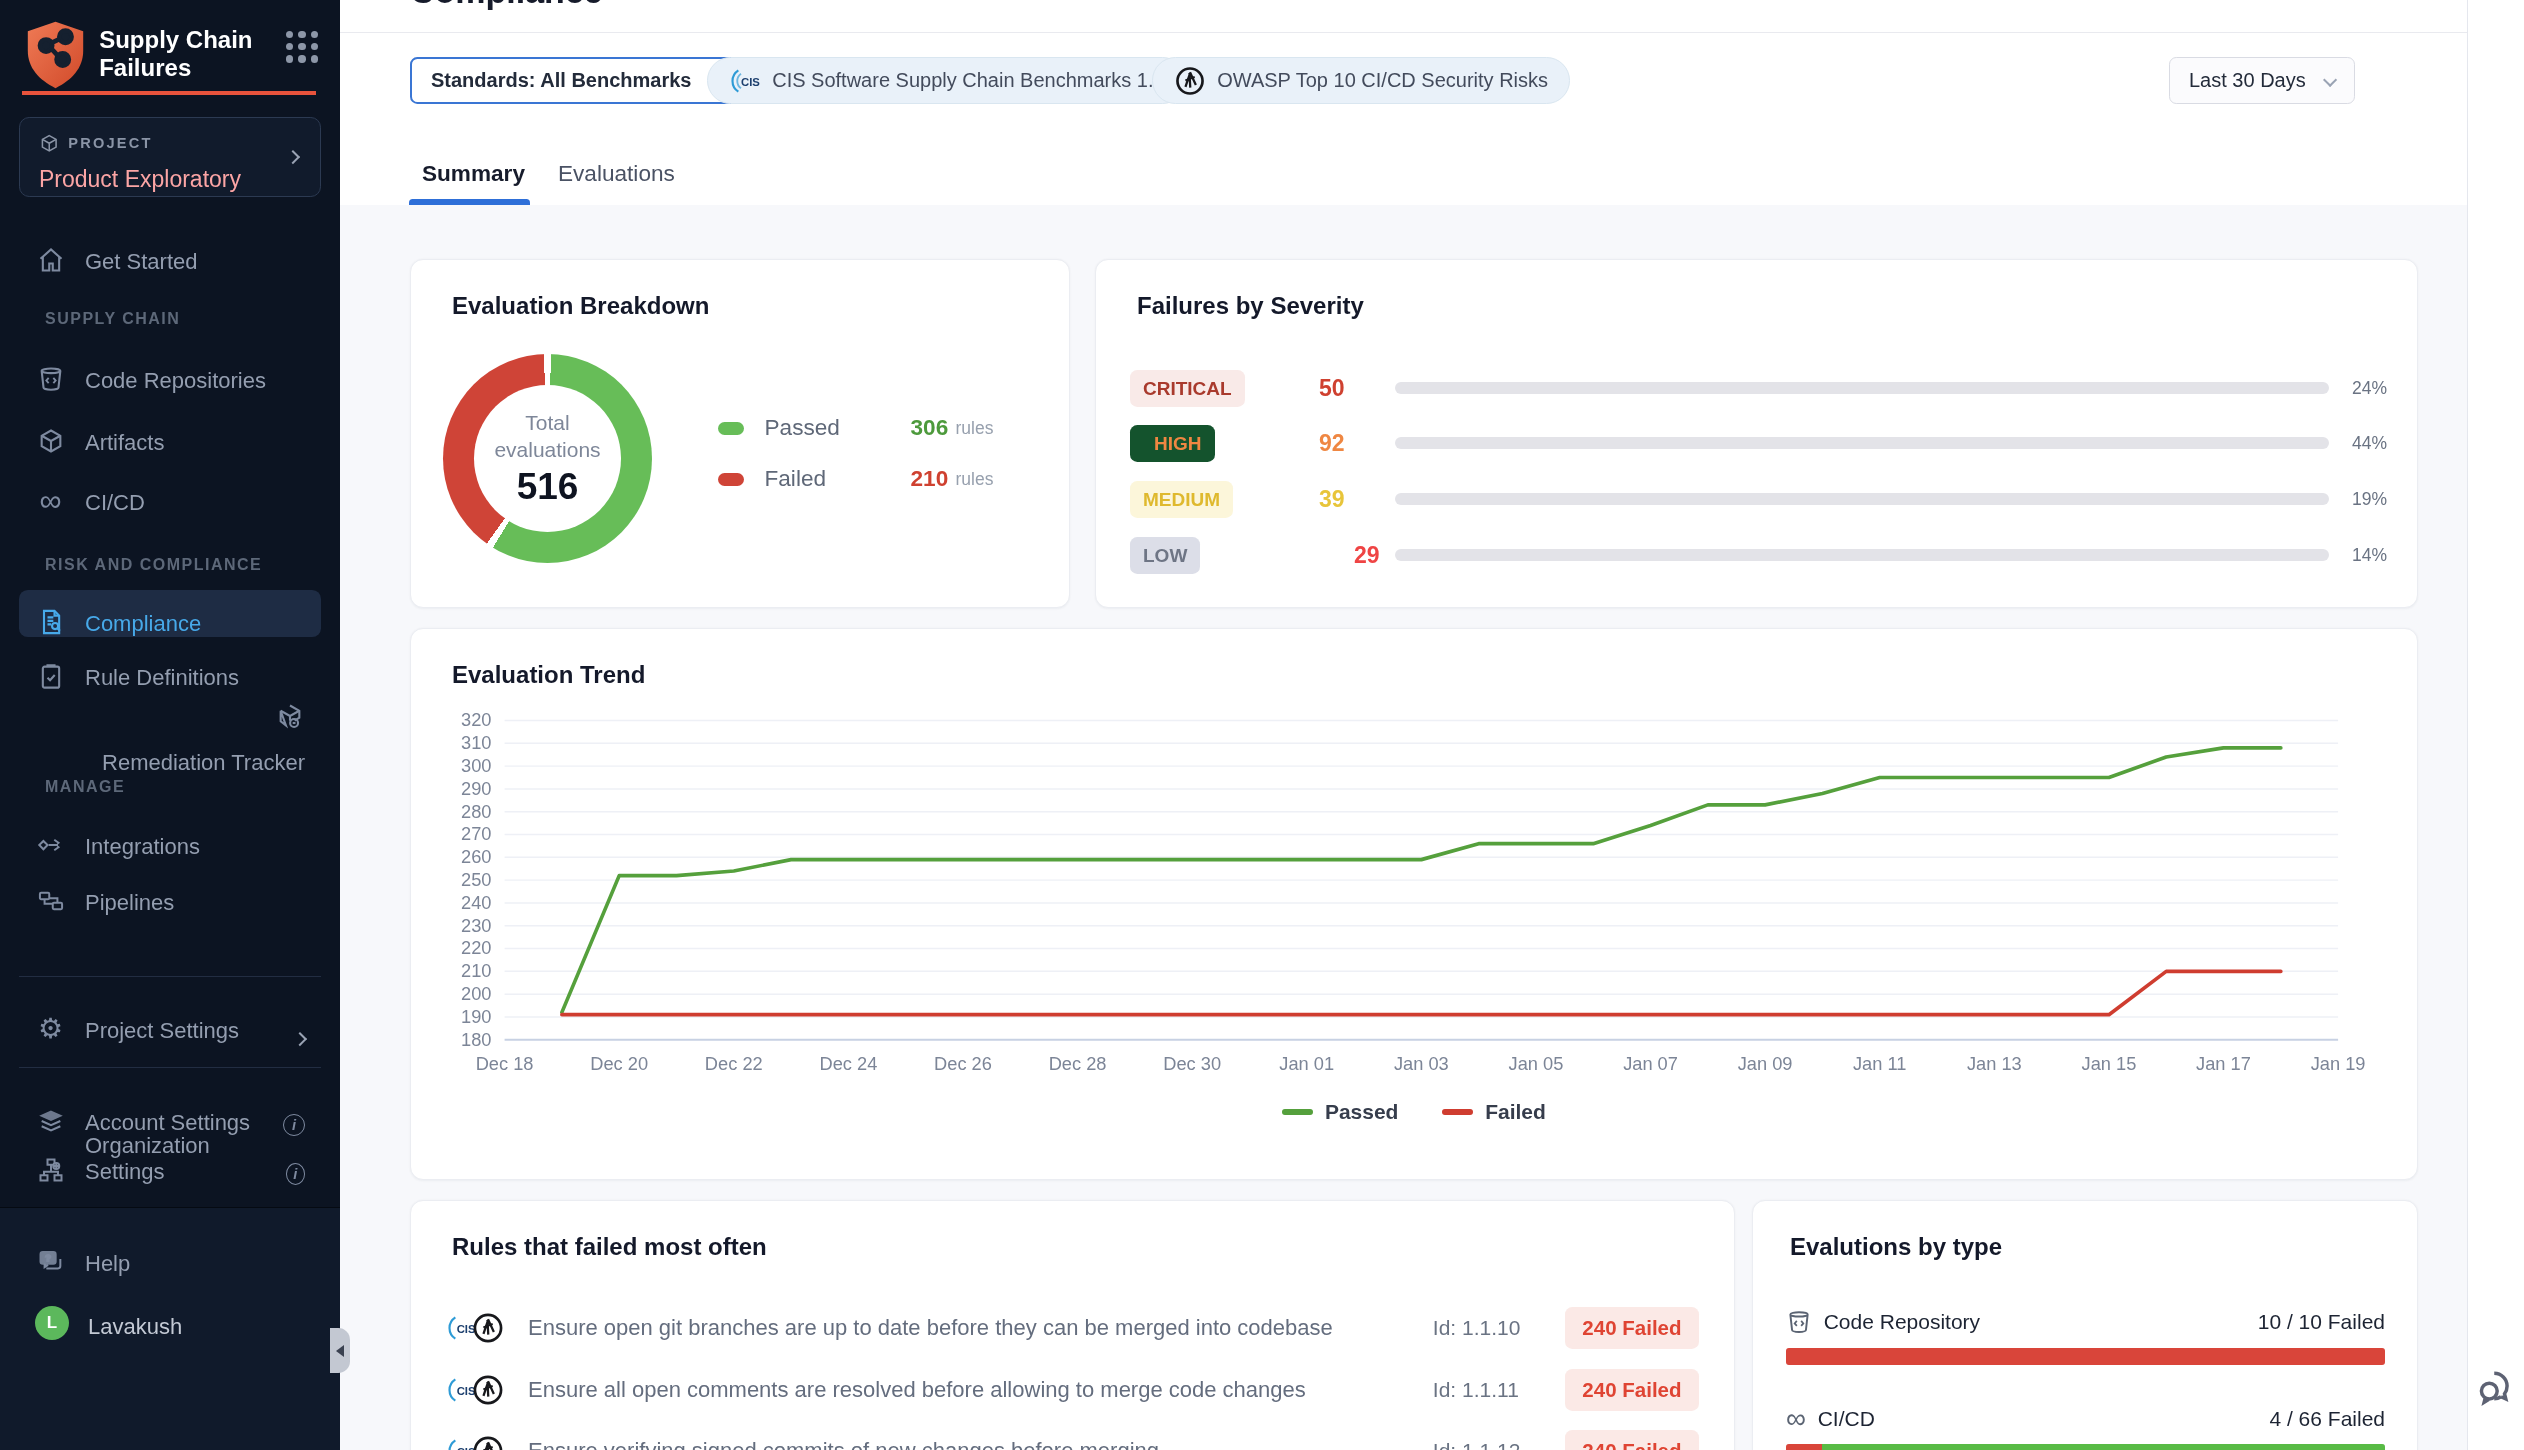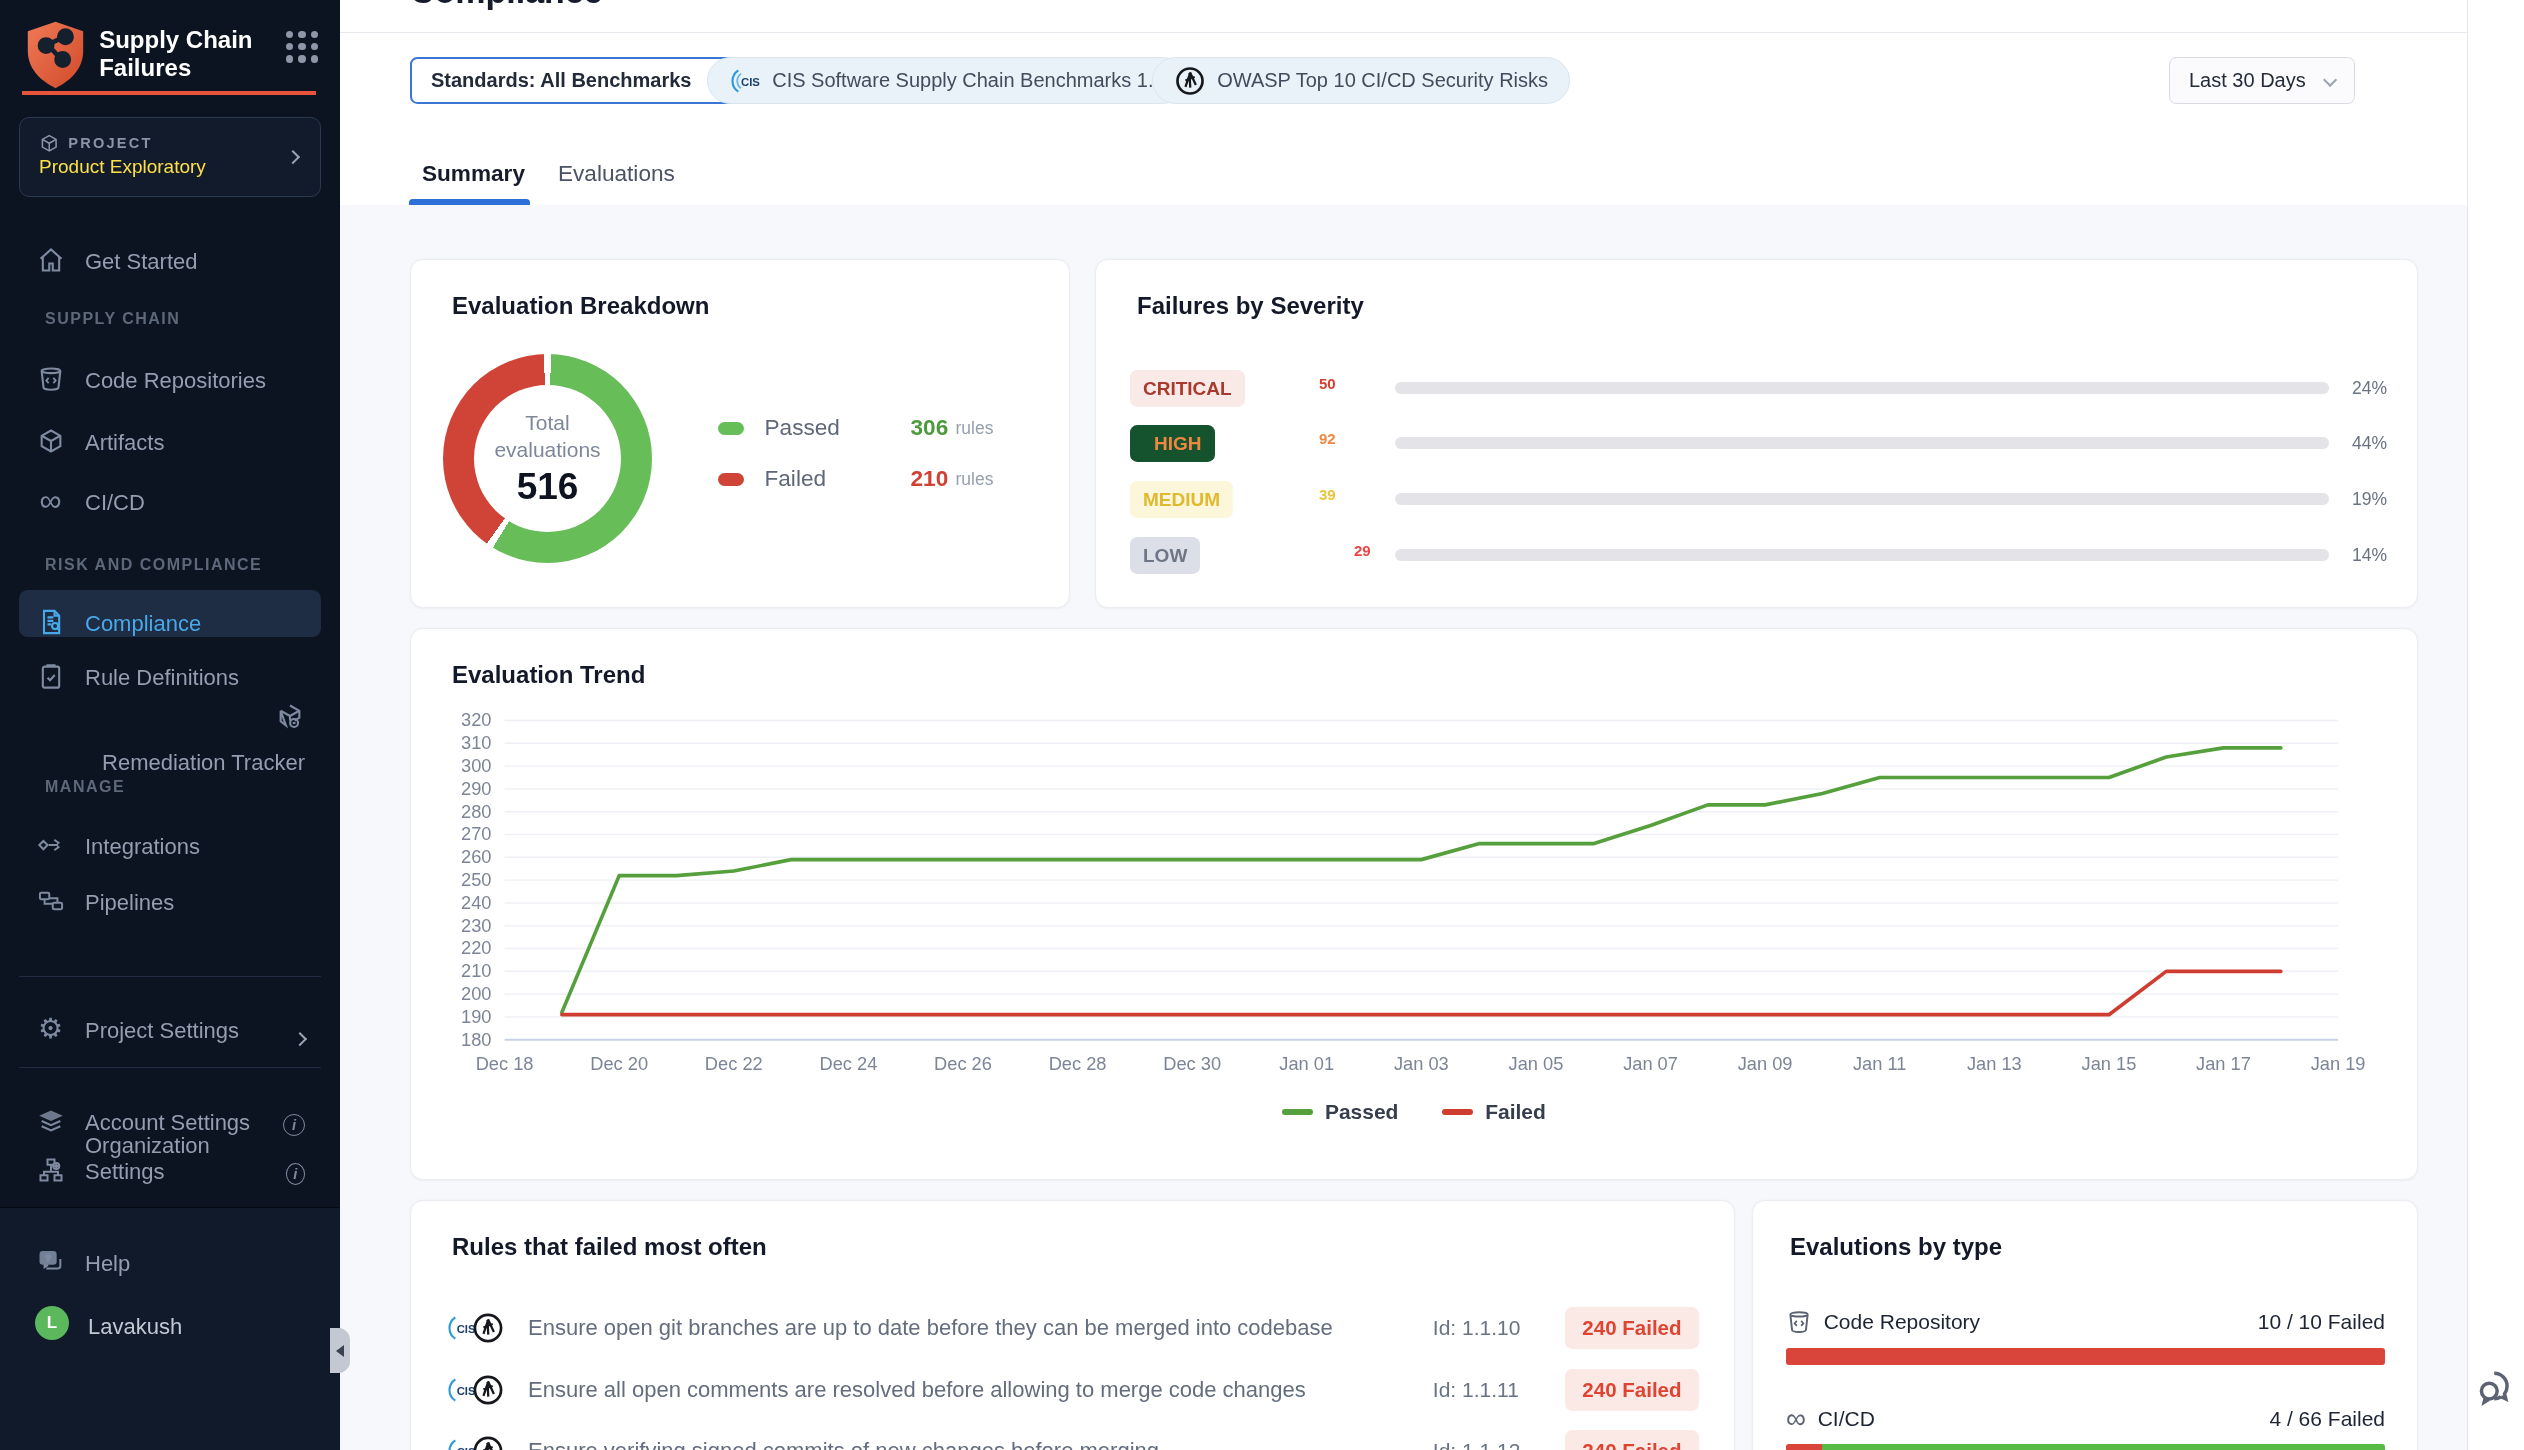--- a/index.html
+++ b/index.html
@@ -12,21 +12,21 @@
   .logo-shield { width:67px; height:72px; flex:0 0 auto; }
   .logo-title { margin-left:10.2px; margin-top:7.3px; color:#ffffff; font-size:24px; font-weight:bold; line-height:28px; }
   .grid-icon { margin-left:auto; margin-top:11.7px; display:grid; grid-template-columns:repeat(3,7.3px); gap:5.1px; }
   .grid-icon i { width:7.3px; height:7.3px; border-radius:50%; background:#8d97a8; }
   .accent-line { position:absolute; top:91px; left:22px; width:294px; height:4.4px; background:#e8533c; }
 
   .project-card { position:absolute; top:117px; left:19px; width:302px; height:80px; background:#111b2c;
     border:1.5px solid #2c3a52; border-radius:10.2px; cursor:pointer; }
   .project-top { position:absolute; top:14.6px; left:19px; display:flex; align-items:center; gap:8.8px;
     color:#8a94a6; font-size:14.6px; font-weight:bold; letter-spacing:2.2px; }
-  .project-name { position:absolute; top:38px; left:19px; color:#fde047; font-size:19px; }
+  .project-name { position:absolute; top:48px; left:19px; color:#fca5a5; font-size:23px; }
   .chev { display:inline-block; width:10.2px; height:10.2px; border-right:2.2px solid #9aa3b4; border-bottom:2.2px solid #9aa3b4; }
   .chev-right { transform:rotate(-45deg); }
   .chev-down { transform:rotate(45deg); }
   .project-card .chev { position:absolute; right:22px; top:34px; }
 
   .nav-item { position:absolute; left:19px; right:19px; height:47px; display:flex; align-items:flex-end;
     gap:19px; padding:0 16px; border-radius:8.8px; color:#949eb0; font-size:22px; cursor:pointer; }
   .nav-item .ic { width:31px; height:31px; flex:0 0 auto; color:#7e8aa0; display:flex; align-items:center; justify-content:center; }
   .nav-item.active { background:#1e2c44; color:#47a9e9; }
   .nav-item.active .ic { color:#47a9e9; }
@@ -82,21 +82,21 @@
   .leg-row { position:absolute; left:307px; display:flex; align-items:center; }
   .leg-pill { width:26px; height:13px; border-radius:6.6px; flex:0 0 auto; }
   .leg-label { margin-left:20.5px; width:146px; font-size:22.6px; color:#5f6878; }
   .leg-val { font-size:22.6px; font-weight:bold; }
   .leg-unit { font-size:17.5px; color:#97a0ae; margin-left:7.3px; }
 
   
   #card-severity { left:755px; top:259px; width:1323px; height:349px; }
   .sev-row { position:absolute; left:34px; right:29px; height:44px; }
   .sev-pill { position:absolute; left:0; top:4.4px; font-size:19px; font-weight:bold; padding:7.3px 13px; border-radius:7.3px; }
-  .sev-count { position:absolute; left:189px; top:8.8px; font-size:15px; font-weight:bold; }
+  .sev-count { position:absolute; left:189px; top:8.8px; font-size:23px; font-weight:bold; }
   .sev-track { position:absolute; left:265px; top:16px; width:934px; height:12.4px; border-radius:6.6px; background:#e3e3e8; overflow:hidden; }
   .sev-fill { height:100%; border-radius:6.6px 0 0 6.6px; }
   .sev-pct { position:absolute; left:1222px; top:11.7px; font-size:17.5px; color:#6a7383; }
 
   
   #card-trend { left:70px; top:628px; width:2008px; height:552px; }
   #trend-svg { position:absolute; left:22px; top:73px; }
   .trend-legend { position:absolute; top:471px; left:0; right:0; display:flex; justify-content:center; gap:44px; }
   .trend-legend .item { display:flex; align-items:center; gap:11.7px; font-size:21px; font-weight:bold; color:#363d4c; }
   .trend-legend .dash { width:31px; height:5.1px; border-radius:2.9px; }

